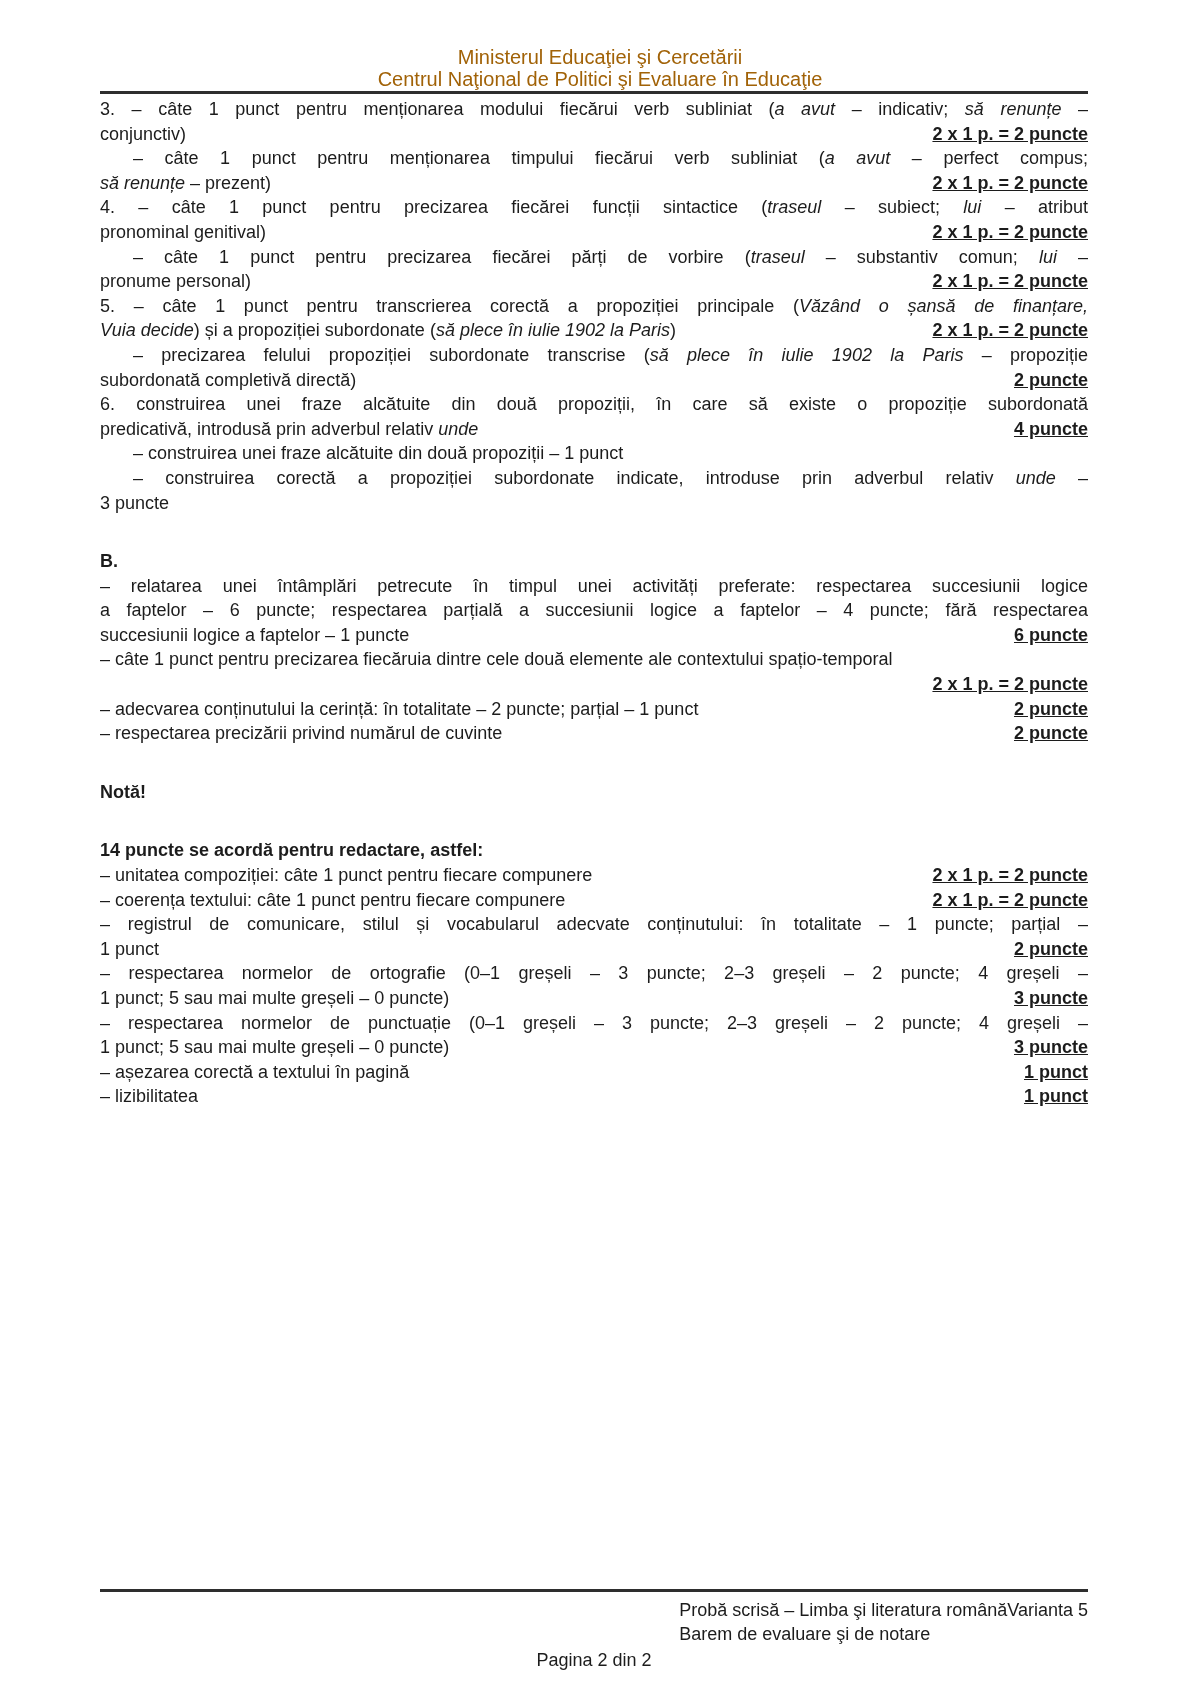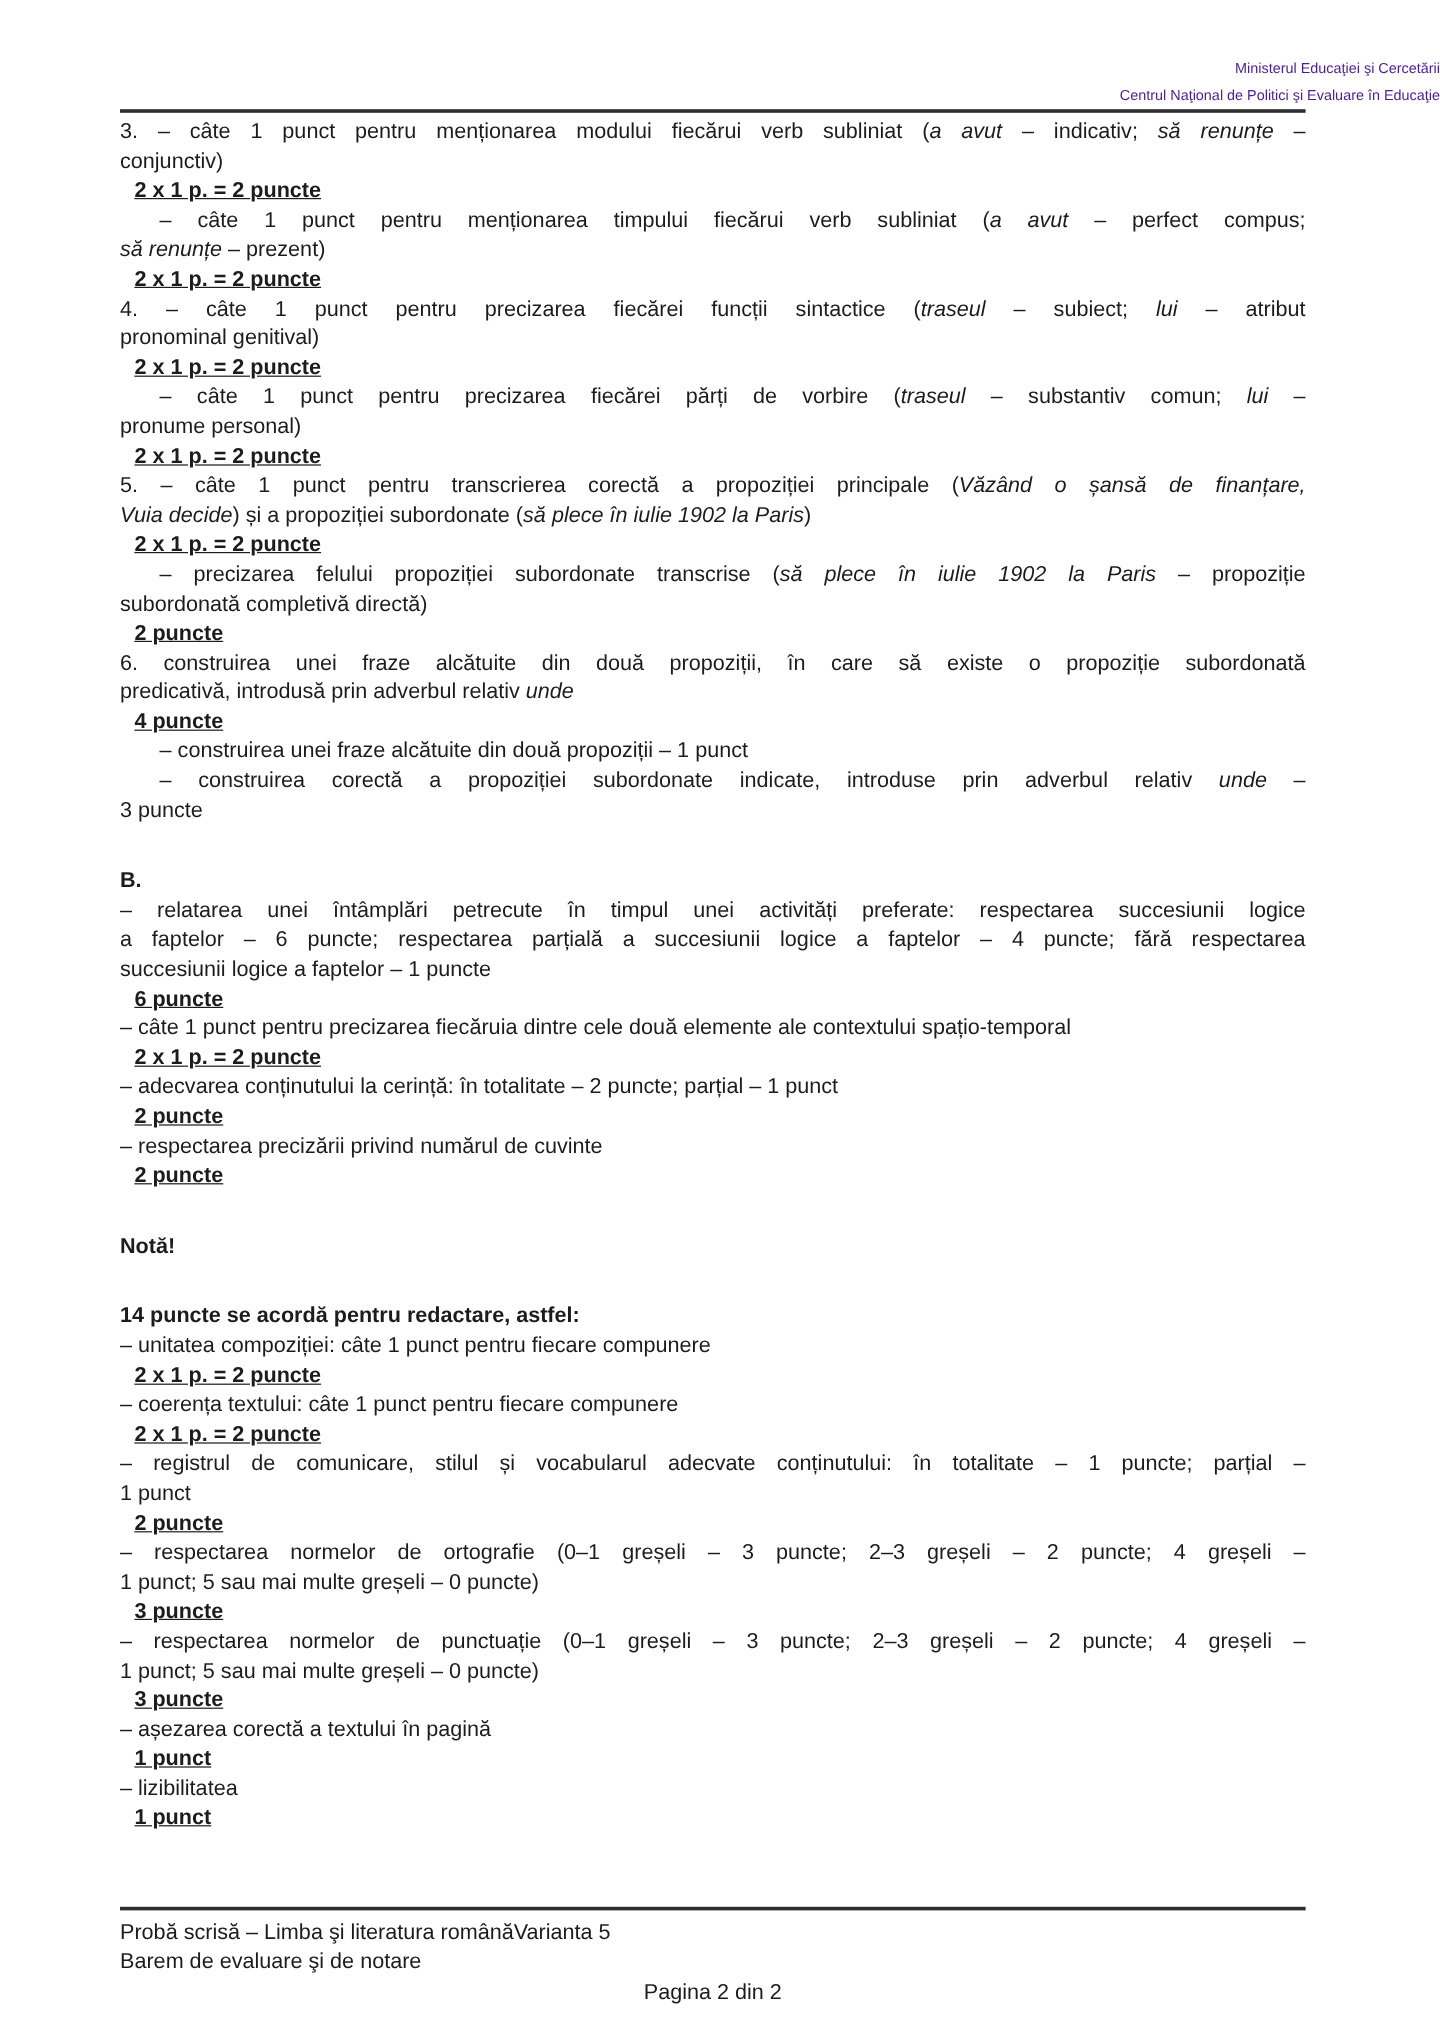--- a/index.html
+++ b/index.html
@@ -7,45 +7,45 @@
     position:relative;
     width:1200px;height:1695px;
     background:#ffffff;
     font-family:"Liberation Sans","DejaVu Sans",sans-serif;
     color:#1c1c1c;
     margin:0 auto;
     overflow:hidden;
   }
   .header{
     position:absolute;top:46px;left:0;width:100%;
-    text-align:right;font-size:12px;line-height:22px;color:#4c1d95;
+    text-align:center;font-size:20px;line-height:22px;color:#a16207;
   }
   .rule{
     position:absolute;left:100px;width:988px;height:3px;background:#2e2e2e;
   }
   .rule-top{top:91px;}
   .rule-bottom{top:1589px;}
   .doc-body{
     position:absolute;top:97px;left:100px;width:988px;
     font-size:18px;line-height:24.6px;
   }
   .line{min-height:24.6px;}
   .line.just{text-align:justify;text-align-last:justify;}
   .line.ind{padding-left:33px;}
-  .line.has-points{display:flex;justify-content:space-between;align-items:baseline;flex-direction:column;}
+  .line.has-points{display:flex;justify-content:space-between;align-items:baseline;}
   .line.has-points .seg{flex:0 1 auto;}
   .pts{flex:0 0 auto;font-weight:bold;padding-left:12px;white-space:nowrap;text-decoration:underline;}
   .it{font-style:italic;}
   .bd{font-weight:bold;}
   .gap{height:34px;}
   .footer{
     position:absolute;top:1598px;left:100px;width:988px;
     font-size:18px;line-height:24px;
   }
-  .footer-row{display:flex;justify-content:flex-start;align-items:flex-start;}
+  .footer-row{display:flex;justify-content:flex-end;align-items:flex-start;}
   .footer-left div{white-space:nowrap;}
   .footer-right{white-space:nowrap;}
   .page-number{text-align:center;margin-top:2px;}
 </style>
 </head>
 <body>
 
 <div class="page">
 
   <div class="header">

